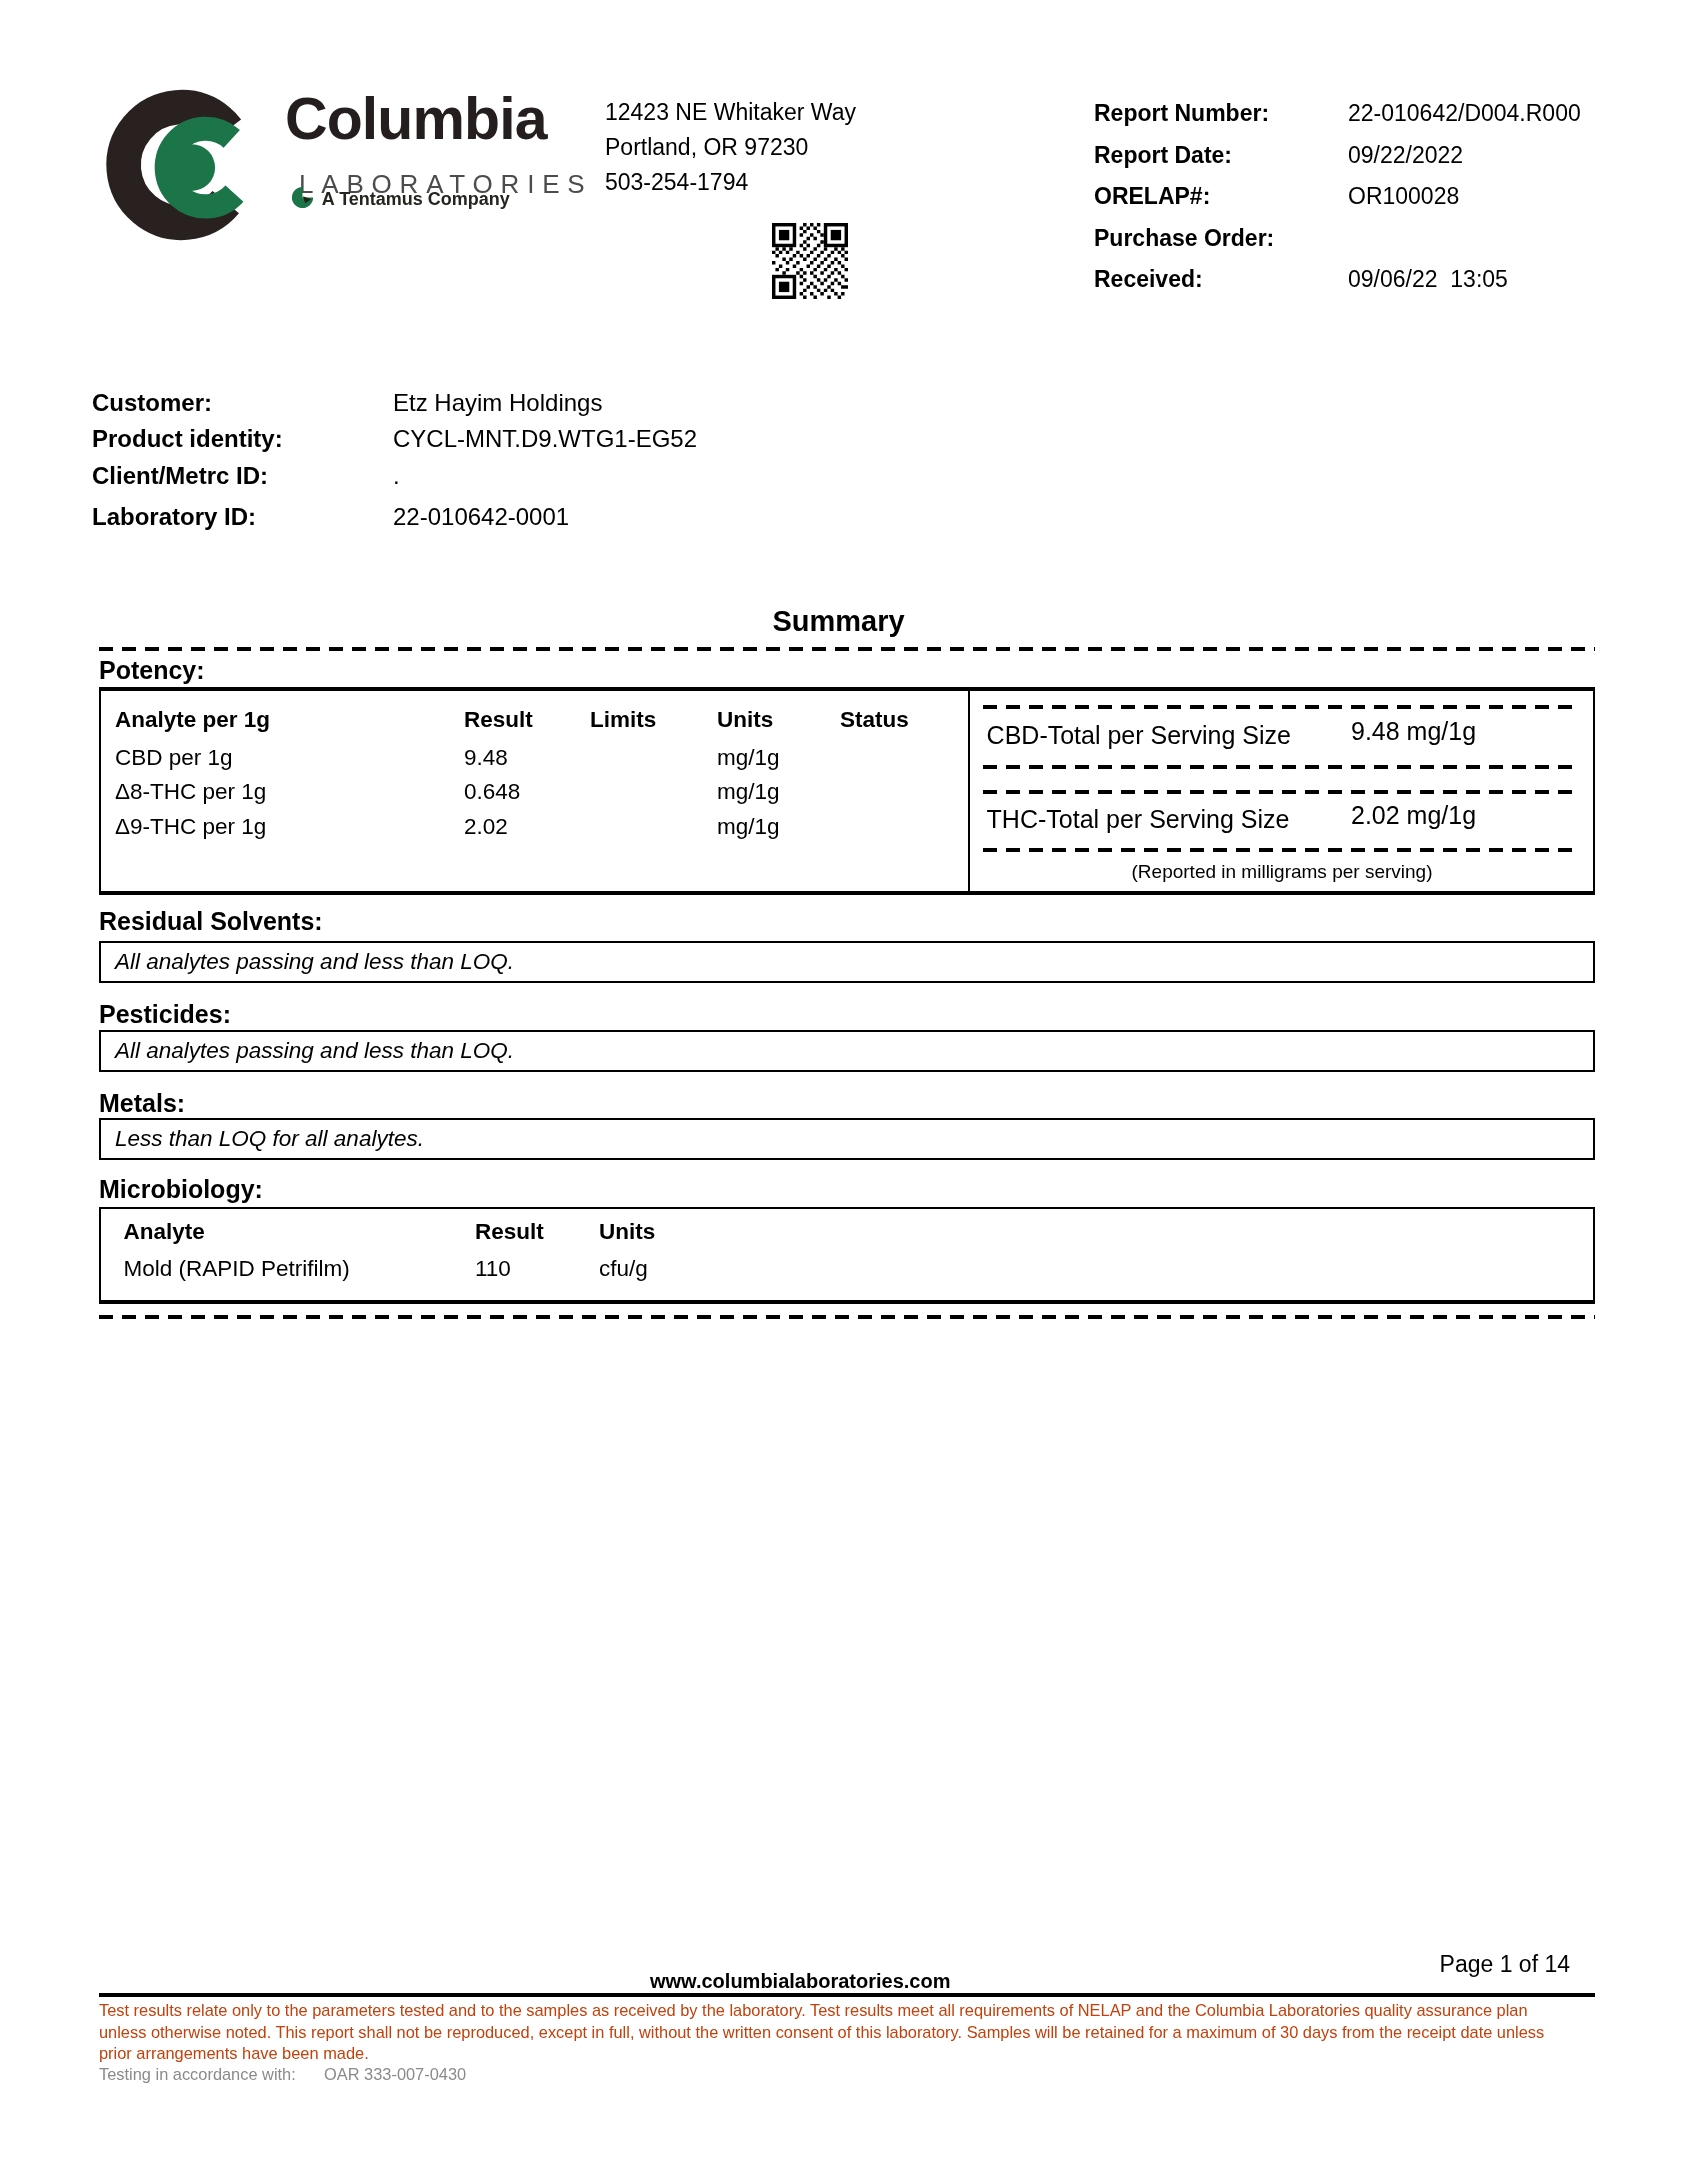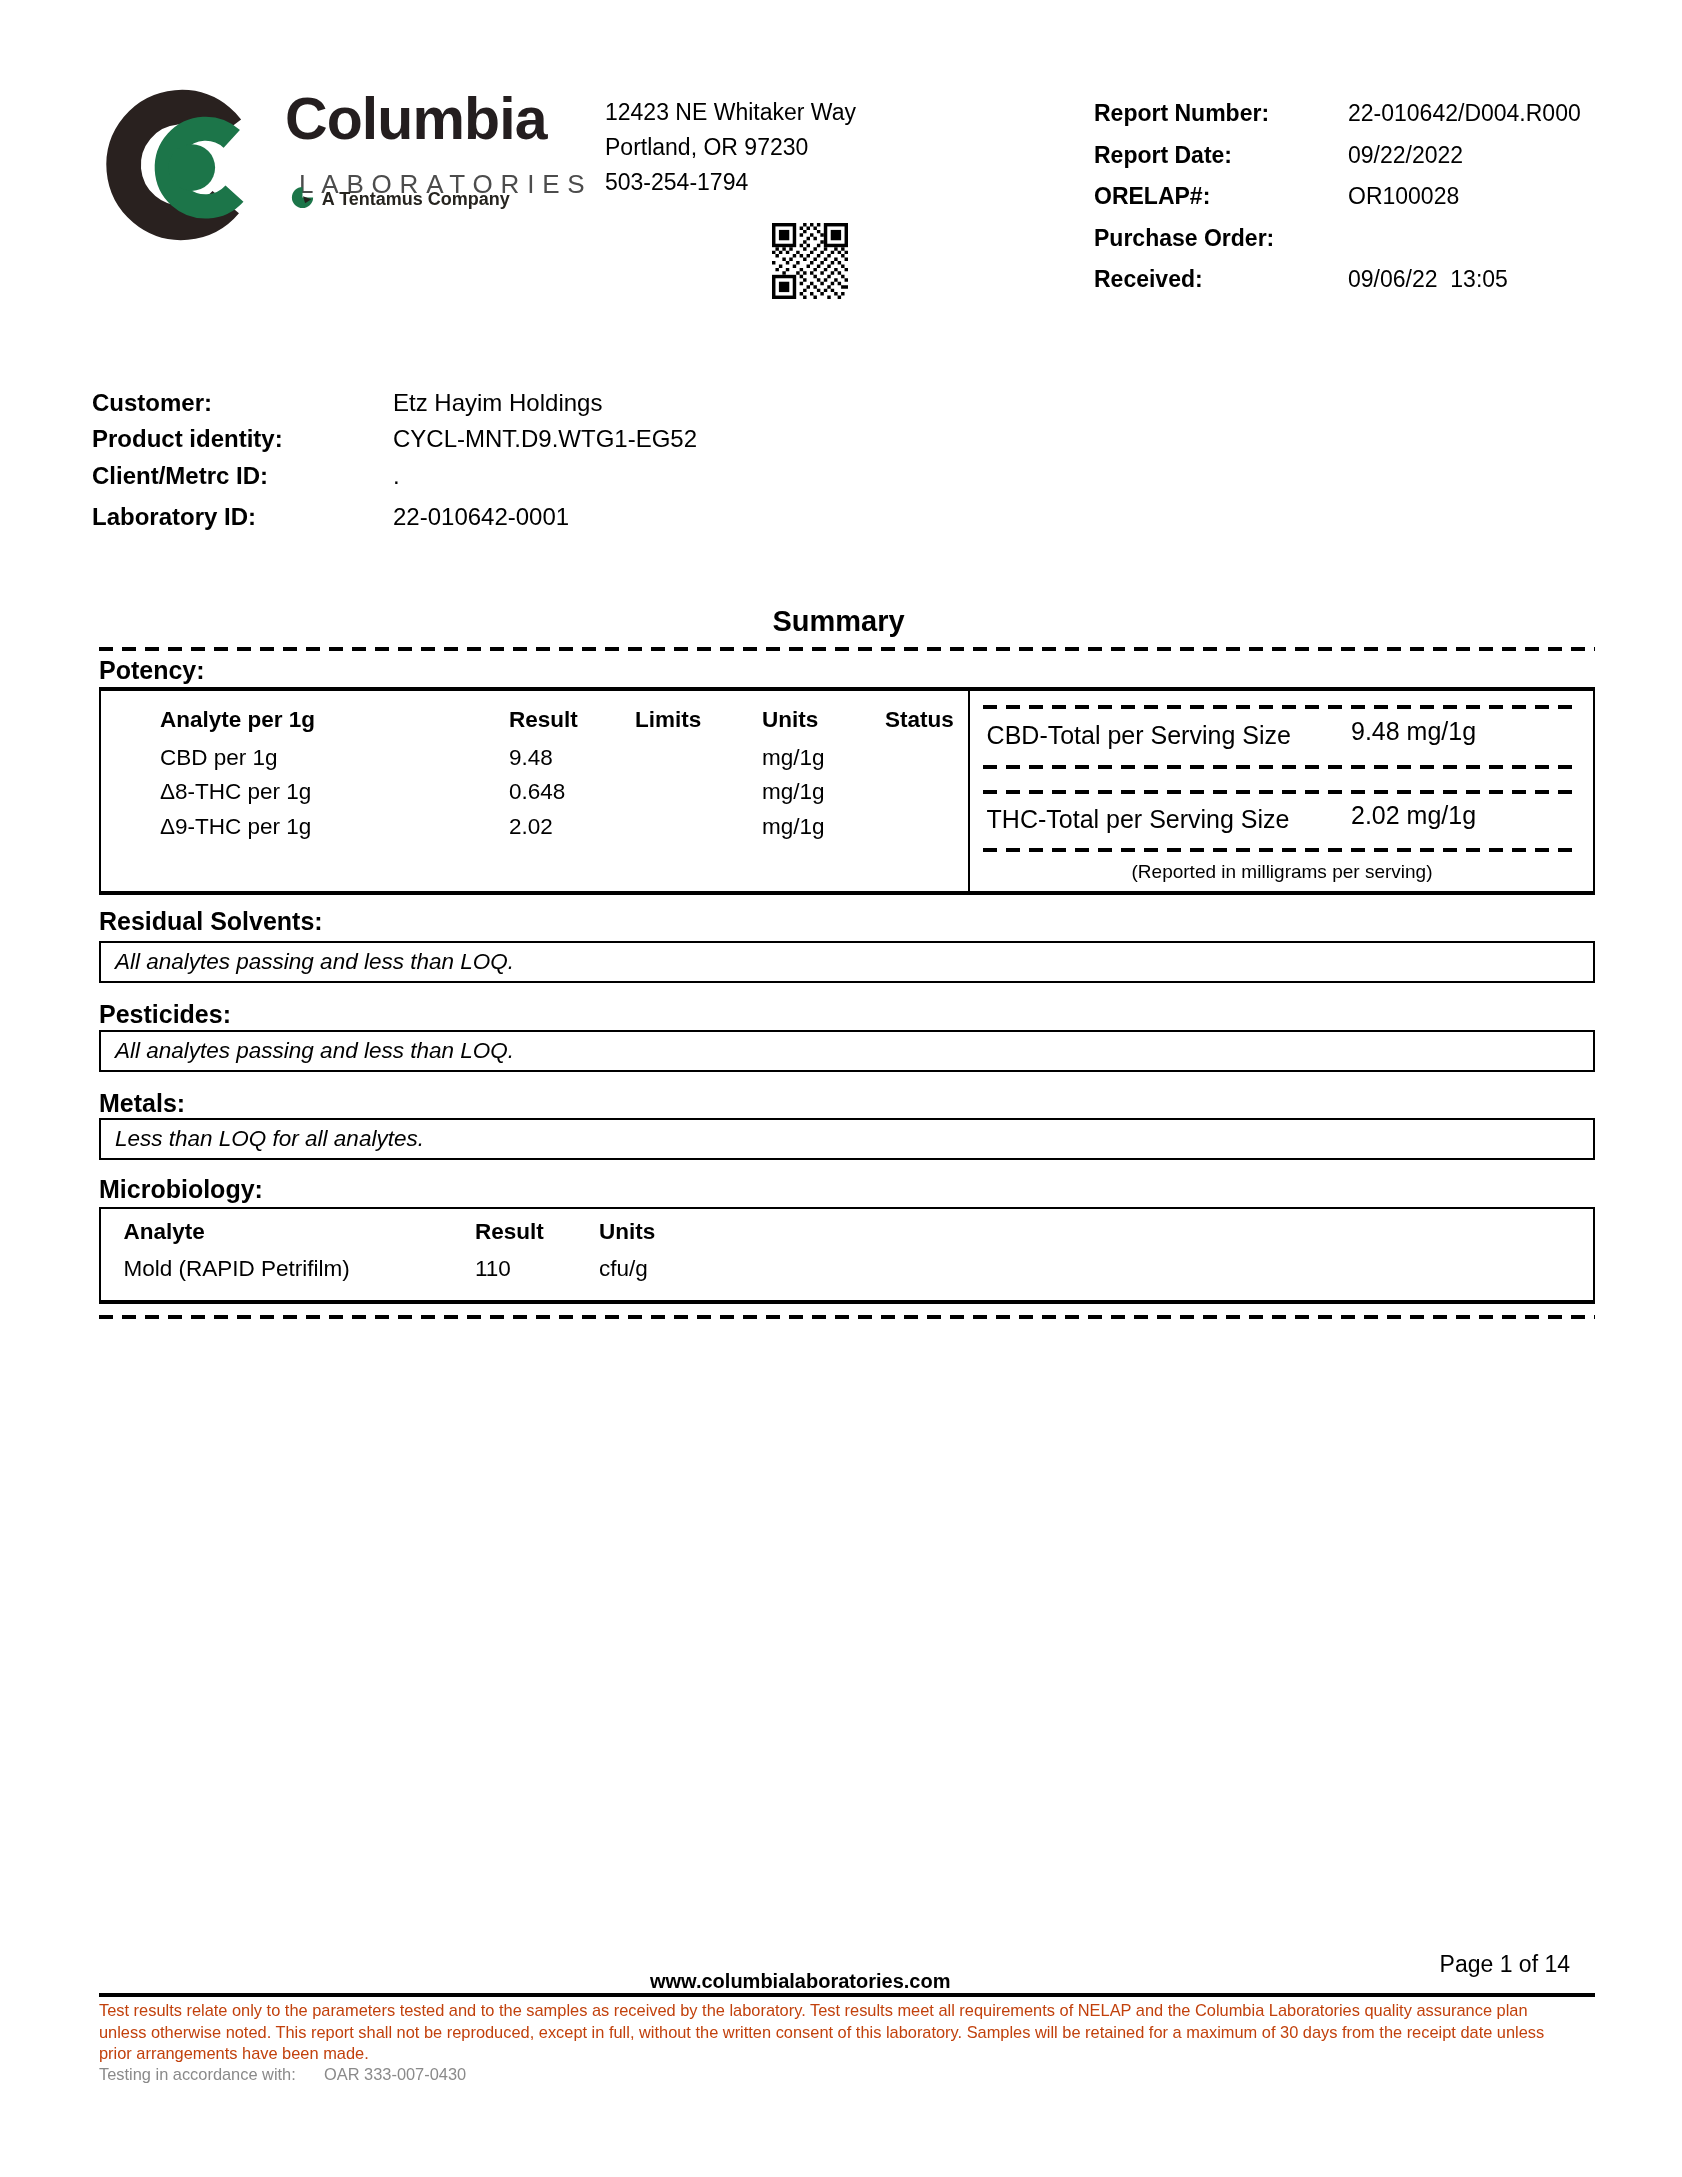--- a/index.html
+++ b/index.html
@@ -28,21 +28,21 @@
   
   .summary-title{position:absolute;top:605px;left:0;width:1677px;text-align:center;font-size:29px;font-weight:bold;}
   .dashed{position:absolute;left:99px;width:1496px;height:4.3px;
     background:repeating-linear-gradient(90deg,#000 0 14px,rgba(0,0,0,0) 14px 23px);}
   .dash-top{top:647px}
   .dash-bottom{top:1315px}
   .pot-heading{position:absolute;left:99px;top:656px;font-size:25px;font-weight:bold;}
   .potency-box{position:absolute;left:99px;top:687px;width:1496px;height:208px;
     border:2.6px solid #000;border-top-width:4.3px;border-bottom-width:4.3px;box-sizing:border-box;}
   .pot-left{position:absolute;left:0;top:0;bottom:0;width:867px;border-right:2.6px solid #000;}
-  .pt-row{position:absolute;left:0;right:0;height:28px;margin-left:45px;}
+  .pt-row{position:absolute;left:0;right:0;height:28px;}
   .pt-head{top:15.6px;font-weight:bold;font-size:22.5px;}
   .pt-0{top:54px}.pt-1{top:88px}.pt-2{top:123px}
   .pt-row span{position:absolute;white-space:nowrap;font-size:22.5px;}
   .pt-head span{font-size:22.5px;}
   .pc-a{left:14px}.pc-r{left:363px}.pc-l{left:489px}.pc-u{left:616px}.pc-s{left:739px}
   .pot-right{position:absolute;left:870px;top:0;right:0;bottom:0;}
   .sv-dash{position:absolute;left:12px;right:12px;height:4.3px;
     background:repeating-linear-gradient(90deg,#000 0 14px,rgba(0,0,0,0) 14px 23px);}
   .svd-1{top:14px}.svd-2{top:74px}.svd-3{top:99px}.svd-4{top:157px}
   .sv-row{position:absolute;left:0;right:0;height:31px;}

